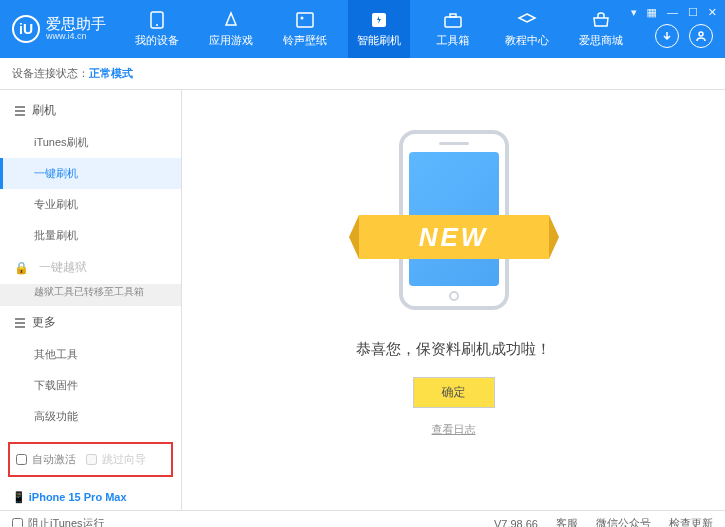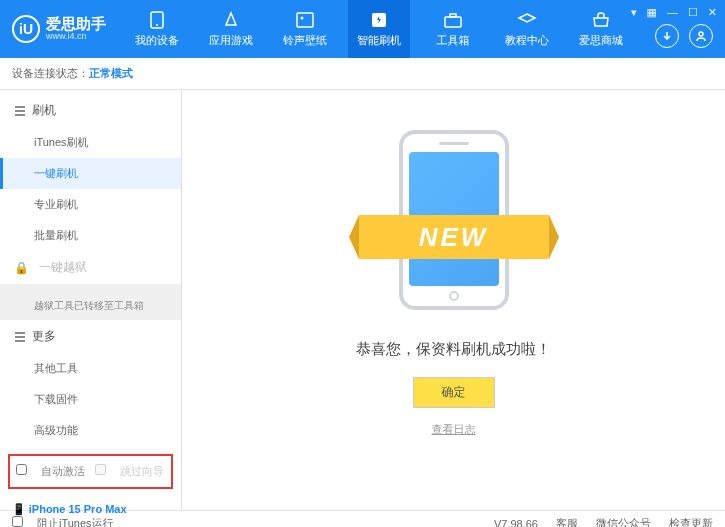--- a/index.html
+++ b/index.html
@@ -1,42 +1,42 @@
 <!DOCTYPE html>
 <html><head>
 <meta charset="utf-8">
 <style>
 *{margin:0;padding:0;box-sizing:border-box;font-family:"Microsoft YaHei",Arial,sans-serif}
 body{background:#fff;width:725px;height:527px;overflow:hidden;font-size:12px}
 .header{background:#1e88f5;height:58px;display:flex;align-items:center;padding:0 12px;color:#fff;position:relative}
 .logo-area{display:flex;align-items:center;margin-right:20px}
 .logo-icon{width:28px;height:28px;border:2px solid #fff;border-radius:50%;display:flex;align-items:center;justify-content:center;font-weight:bold;font-size:14px;margin-right:6px}
 .logo-text{display:flex;flex-direction:column;line-height:1.1}
-.logo-title{font-size:15px;font-weight:bold}
+.logo-title{font-size:15px;font-weight:normal}
 .logo-url{font-size:9px;opacity:.85}
 .nav{display:flex;gap:12px;height:58px}
 .nav-item{width:62px;display:flex;flex-direction:column;align-items:center;justify-content:center;cursor:pointer;gap:4px}
 .nav-item.active{background:#0c6fe0}
 .nav-icon{width:20px;height:18px;display:flex;align-items:center;justify-content:center}
 .nav-label{font-size:11px}
 .header-right{position:absolute;right:8px;top:6px;display:flex;gap:8px;align-items:center}
 .win-controls{display:flex;gap:10px;font-size:11px}
 .win-btn{cursor:pointer;opacity:.9}
 .header-circles{position:absolute;right:12px;bottom:10px;display:flex;gap:10px}
 .circle-btn{width:24px;height:24px;border:1.5px solid #fff;border-radius:50%;display:flex;align-items:center;justify-content:center;cursor:pointer}
 .status-bar{padding:8px 12px;border-bottom:1px solid #e0e0e0;font-size:11px;color:#666}
 .status-text{color:#1e88f5;font-weight:bold}
 .body{display:flex;height:420px}
 .sidebar{width:182px;border-right:1px solid #e0e0e0;padding-top:4px;display:flex;flex-direction:column}
 .side-section{padding:8px 14px;display:flex;align-items:center;gap:6px;color:#555;font-size:12px}
 .side-item{padding:8px 14px 8px 34px;color:#666;cursor:pointer;font-size:11px}
 .side-item.active{background:#e9f3ff;color:#1e88f5;border-left:3px solid #1e88f5;padding-left:31px}
-.side-sub{padding:15px 14px 8px 34px;background:#f0f0f0;color:#888;font-size:10px;line-height:1.3}
+.side-sub{padding:1px 14px 8px 34px;background:#f0f0f0;color:#888;font-size:10px;line-height:1.3}
 .checkbox-area{border:2px solid #e53935;margin:8px;padding:8px 6px;display:flex;gap:10px;font-size:11px;color:#888}
-.cb{display:flex;align-items:flex-start;gap:14px}
+.cb{display:flex;align-items:center;gap:5px}
 .cb input{width:11px;height:11px}
 .device-info{padding:6px 12px;color:#1e88f5;font-size:11px;font-weight:bold}
 .main{flex:1;display:flex;flex-direction:column;align-items:center;padding-top:40px;position:relative}
 .phone-img{position:relative;width:160px;height:180px}
 .phone{width:110px;height:180px;background:#fff;border:4px solid #d0d5dd;border-radius:16px;margin:0 auto;position:relative}
 .phone::before{content:"";position:absolute;top:8px;left:50%;transform:translateX(-50%);width:30px;height:3px;background:#d0d5dd;border-radius:2px}
 .phone-screen{position:absolute;top:18px;left:6px;right:6px;bottom:20px;background:linear-gradient(135deg,#5eb8ff,#4da6f5);border-radius:4px}
 .phone-home{position:absolute;bottom:5px;left:50%;transform:translateX(-50%);width:10px;height:10px;border:2px solid #d0d5dd;border-radius:50%}
 .new-banner{position:absolute;top:85px;left:-15px;right:-15px;height:44px;background:#ffc93c;display:flex;align-items:center;justify-content:center;font-size:26px;font-weight:900;color:#fff;letter-spacing:3px;font-style:italic}
 .new-banner::before,.new-banner::after{content:"";position:absolute;top:0;width:0;height:0;border-style:solid}

